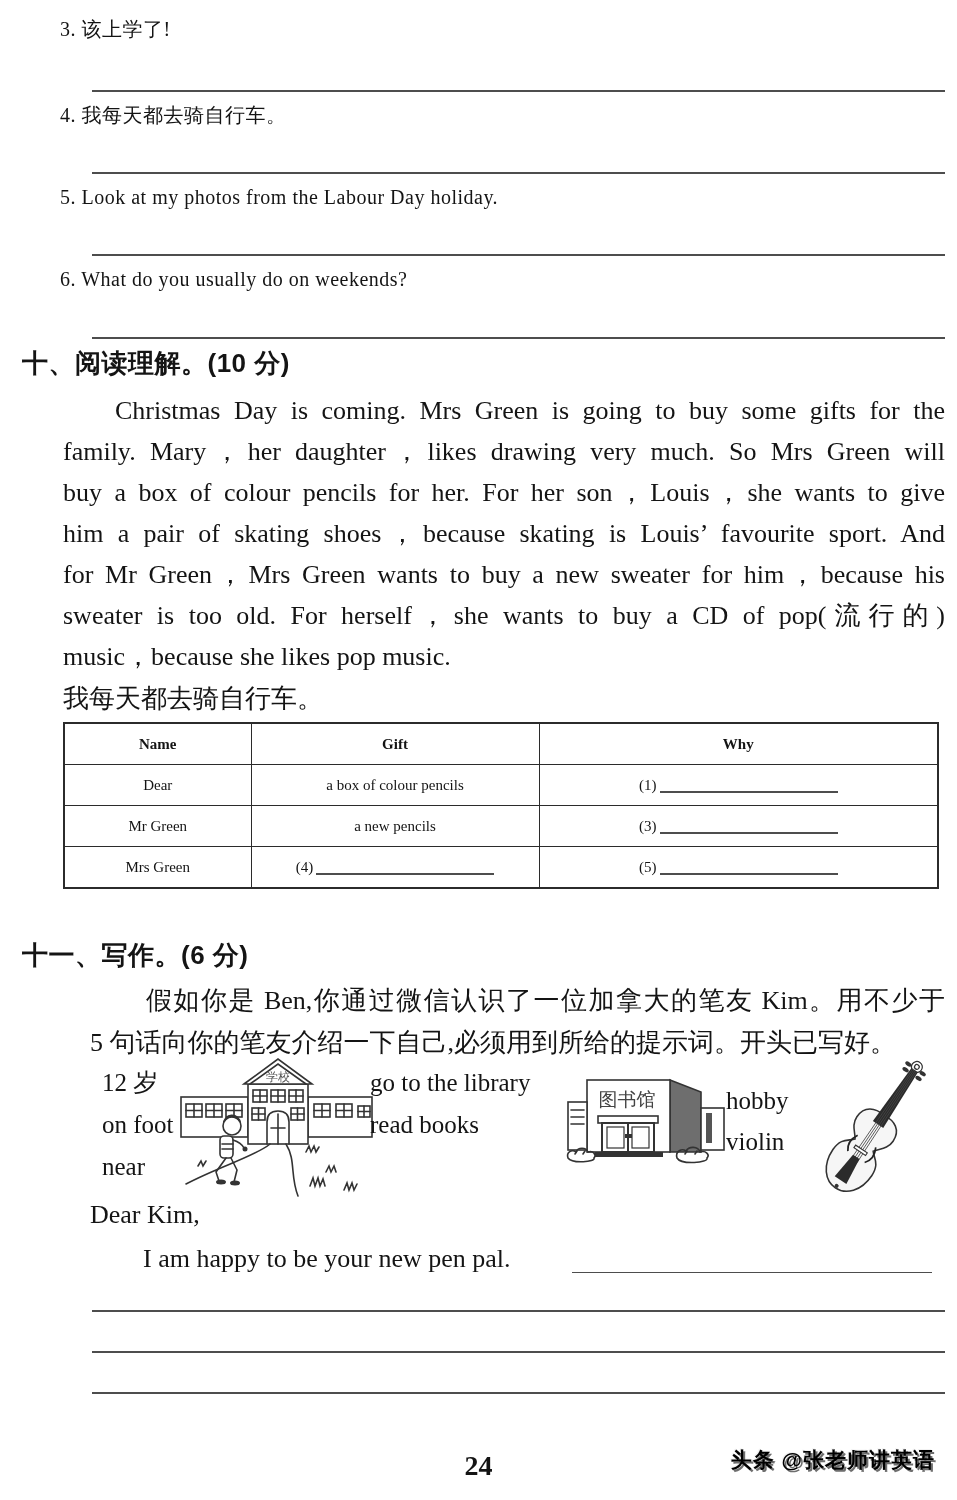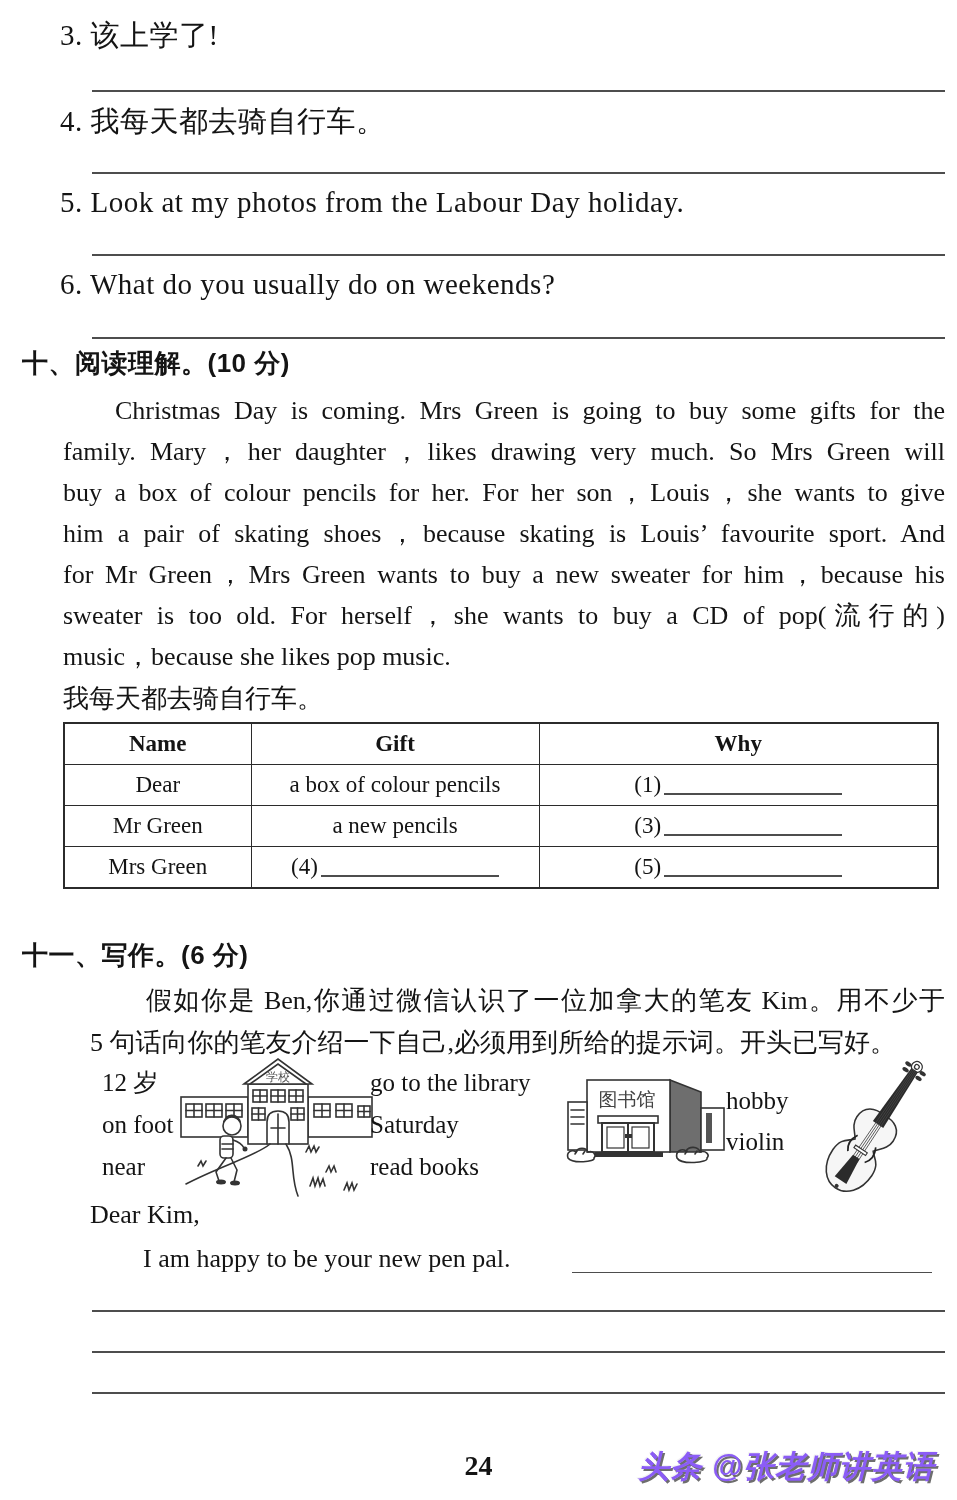--- a/index.html
+++ b/index.html
@@ -4,36 +4,36 @@
 <style>
   html,body { margin:0; padding:0; background:#ffffff; }
   .page {
     position:relative; width:957px; height:1500px; background:#ffffff;
     font-family:"Liberation Serif","DejaVu Serif",serif; color:#141414; overflow:hidden;
   }
   .abs { position:absolute; }
   .rule {
     position:absolute; height:0; border-top:2px solid #4d4d4d;
   }
-  .t-item { font-size:29px; letter-spacing:0.5px; }
+  .t-item { font-size:20px; letter-spacing:0.5px; }
   .sec-head {
     font-family:"Liberation Sans","DejaVu Sans",sans-serif;
     font-weight:700; font-size:26px; letter-spacing:0.5px;
   }
   .pline {
     width:882px; font-size:26px; line-height:41px; height:41px;
     overflow:hidden; text-align:justify; white-space:normal;
   }
   .pline.just::after { content:""; display:inline-block; width:100%; height:0; }
   .indent1 { text-indent:52px; }
   .instr { font-size:26px; }
   table.rtable {
     position:absolute; left:63px; top:722px; width:874px;
     border-collapse:collapse; table-layout:fixed;
-    border:2.5px solid #2b2b2b; font-size:23px;
+    border:2.5px solid #2b2b2b; font-size:15px;
   }
   table.rtable th, table.rtable td {
     border:1.6px solid #2b2b2b; text-align:center; vertical-align:middle;
     padding:0; height:40px; font-weight:normal;
   }
   table.rtable th { font-weight:700; }
   col.c1 { width:187px; } col.c2 { width:288px; } col.c3 { width:399px; }
   .blank {
     display:inline-block; width:178px; height:6px;
     border-bottom:2px solid #4d4d4d; margin-left:3px; vertical-align:-3px;
@@ -48,22 +48,22 @@
   .wline.indent { text-indent:56px; }
   .kwcol { position:absolute; font-size:25px; line-height:42px; white-space:nowrap; }
   .salut, .opening { position:absolute; font-size:26px; }
   .footer-num {
     position:absolute; left:0; top:1450px; width:957px; text-align:center;
     font-size:28px; font-weight:700;
   }
   .watermark {
     position:absolute; right:22px; top:1446px;
     font-family:"Liberation Sans","DejaVu Sans",sans-serif;
-    font-weight:700; font-size:31px; letter-spacing:1px;
-    color:#8b5cf6; text-shadow:2px 2px 0 #6e6e6e, -1px -1px 0 #f2f2f2;font-style:italic;
+    font-weight:700; font-size:21px; letter-spacing:1px;
+    color:#000000; text-shadow:2px 2px 0 #6e6e6e, -1px -1px 0 #f2f2f2;
   }
   .illus { position:absolute; }
   .violin-wrap { transform:rotate(34deg) scale(0.78); transform-origin:50% 50%; }
   svg .ln { stroke:#333; fill:none; stroke-width:1.6; stroke-linecap:round; }
   svg .fillw { fill:#ffffff; stroke:#333; stroke-width:1.6; }
 </style>
 </head>
 <body>
 
 <div class="page">
@@ -216,21 +216,20 @@
           <path d="M53,104 L59,116 L56,128"></path>
         </g>
         <ellipse cx="43" cy="128" rx="5" ry="2.5" fill="#333"></ellipse>
         <ellipse cx="57" cy="129" rx="5" ry="2.5" fill="#333"></ellipse>
       </g>
     </svg>
   </div>
 
   <div class="kwcol" style="left:370px; top:1062px;">
     <div>go to the library</div>
-    <div>Saturday</div>
     <div>read books</div>
   </div>
 
   <div class="illus" style="left:565px; top:1072px;">
     <svg width="165" height="98" viewBox="0 0 165 98">
 
       <polygon points="105,8 136,20 136,80 105,80" fill="#6e6e6e" stroke="#333" stroke-width="1.6"></polygon>
 
       <rect class="fillw" x="22" y="8" width="83" height="72"></rect>
       <text x="62" y="34" text-anchor="middle" font-size="19" fill="#444" font-family="Liberation Serif, serif">图书馆</text>

